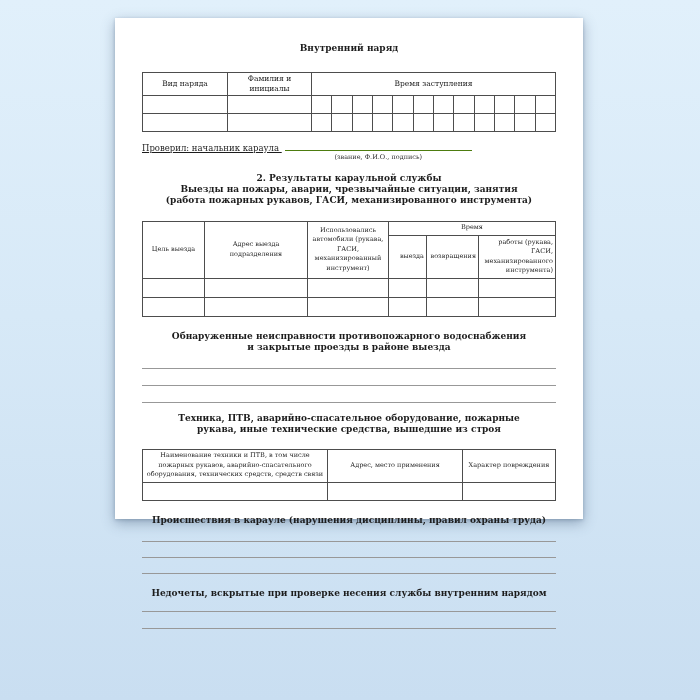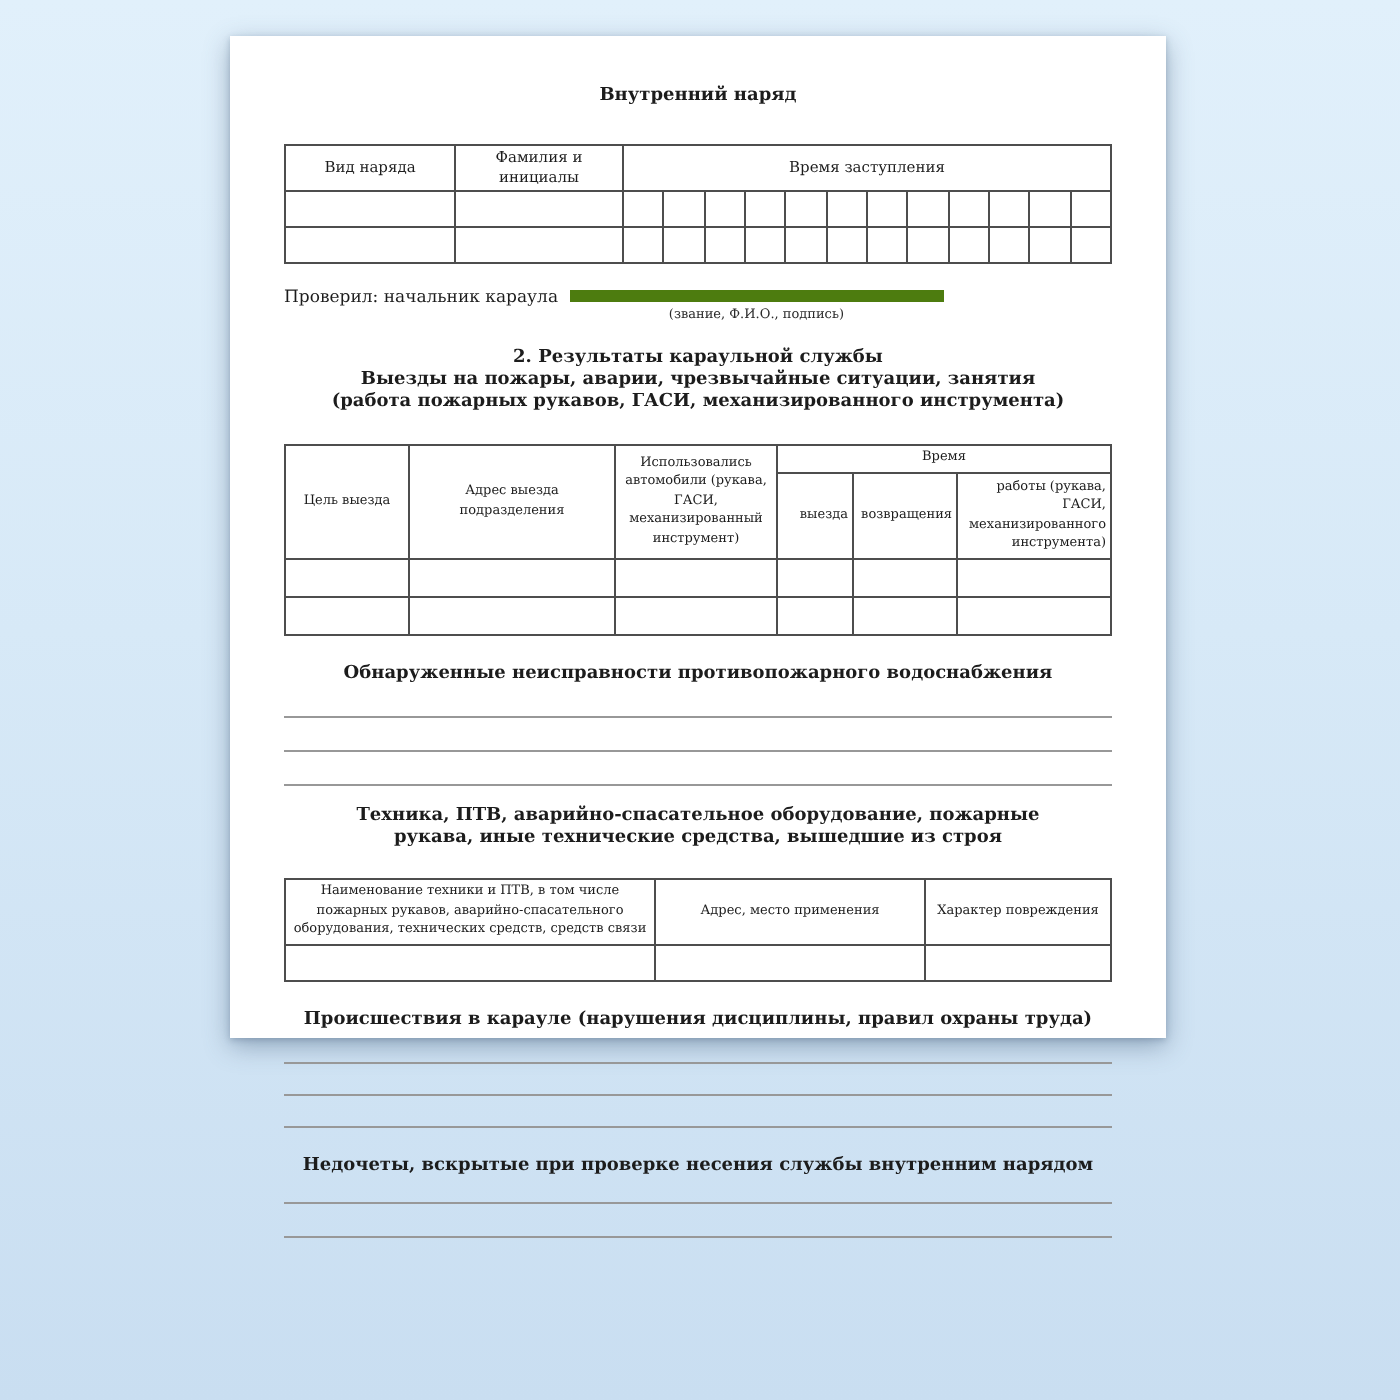--- a/index.html
+++ b/index.html
@@ -29,25 +29,25 @@
     text-align: center; vertical-align: middle;
     padding: 1px 2px;
     overflow: hidden;
   }
   
   .t1 { margin-top: 18px; }
   .t1 .hdr td { height: 22px; font-size: 7.5px; line-height: 1.3; }
   .t1 .body td { height: 18px; }
   
   .checkline {
-    margin-top: 10px; font-size: 8.5px; line-height: 10px; white-space: nowrap;
+    margin-top: 10px; font-size: 8.5px; line-height: 10px; white-space: nowrap; text-decoration: underline;
   }
   .sigblank {
     display: inline-block; width: 187px; height: 9px;
-    border-bottom: 6px solid #4d7c0f; position: relative; vertical-align: baseline;
+    border-bottom: 1px solid #4d7c0f; position: relative; vertical-align: baseline;
     margin-left: 3px;
   }
   .signote {
     position: absolute; top: 10px; left: 0; right: 0;
     text-align: center; font-size: 6.5px; color: #2a2a2a;
   }
   
   .hline { text-align: center; font-weight: bold; font-size: 9px; line-height: 11px; }
   .sec2 { margin-top: 20px; }
   .water { margin-top: 14px; }
@@ -169,20 +169,21 @@
           <td></td>
           <td></td>
           <td></td>
           <td></td>
     </tr>
   </tbody>
     </table>
 
   <div class="water">
     <div class="hline">Обнаруженные неисправности противопожарного водоснабжения</div>
+    <div class="hline">и закрытые проезды в районе выезда</div>
   </div>
   <div>
     <div class="fill-line h16"></div>
     <div class="fill-line h17"></div>
     <div class="fill-line h17"></div>
   </div>
 
   <div class="equipment">
     <div class="hline">Техника, ПТВ, аварийно-спасательное оборудование, пожарные</div>
     <div class="hline">рукава, иные технические средства, вышедшие из строя</div>

